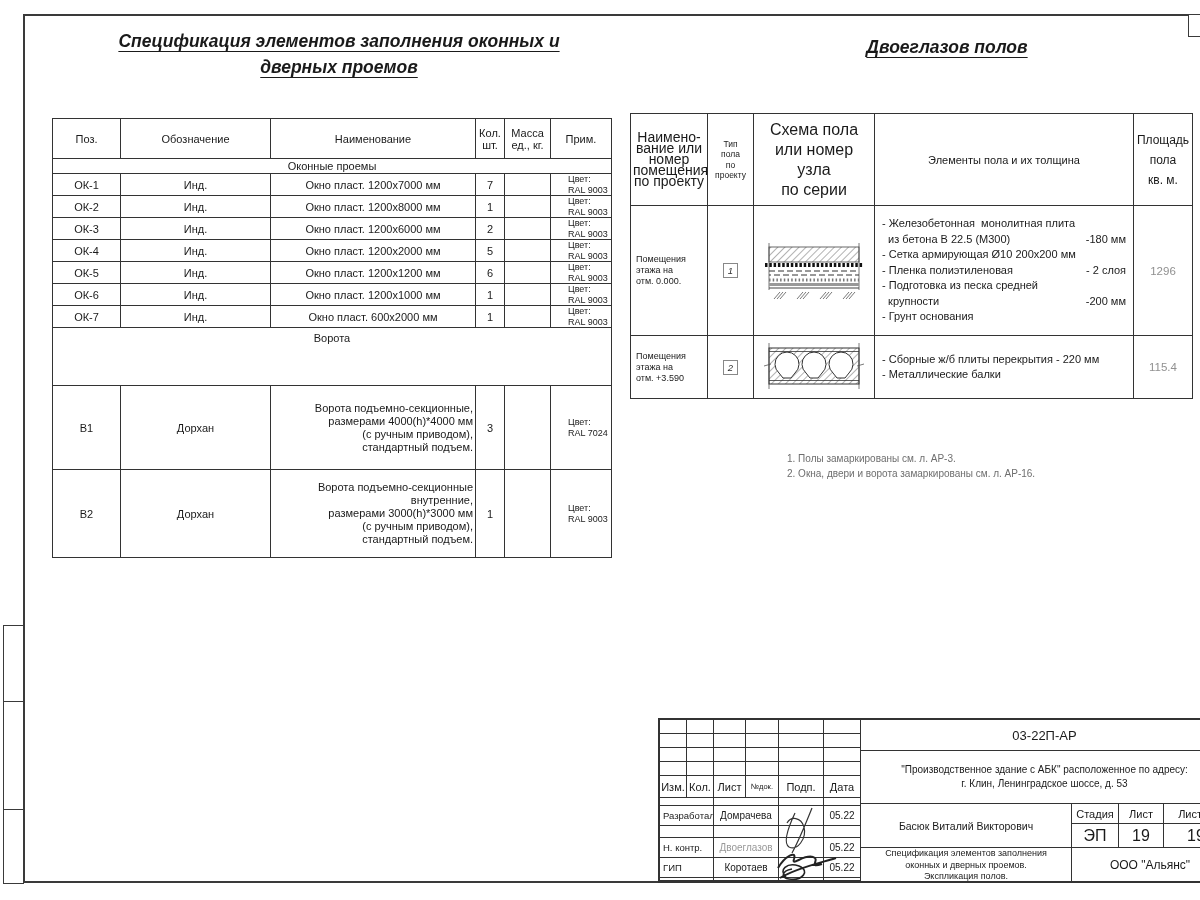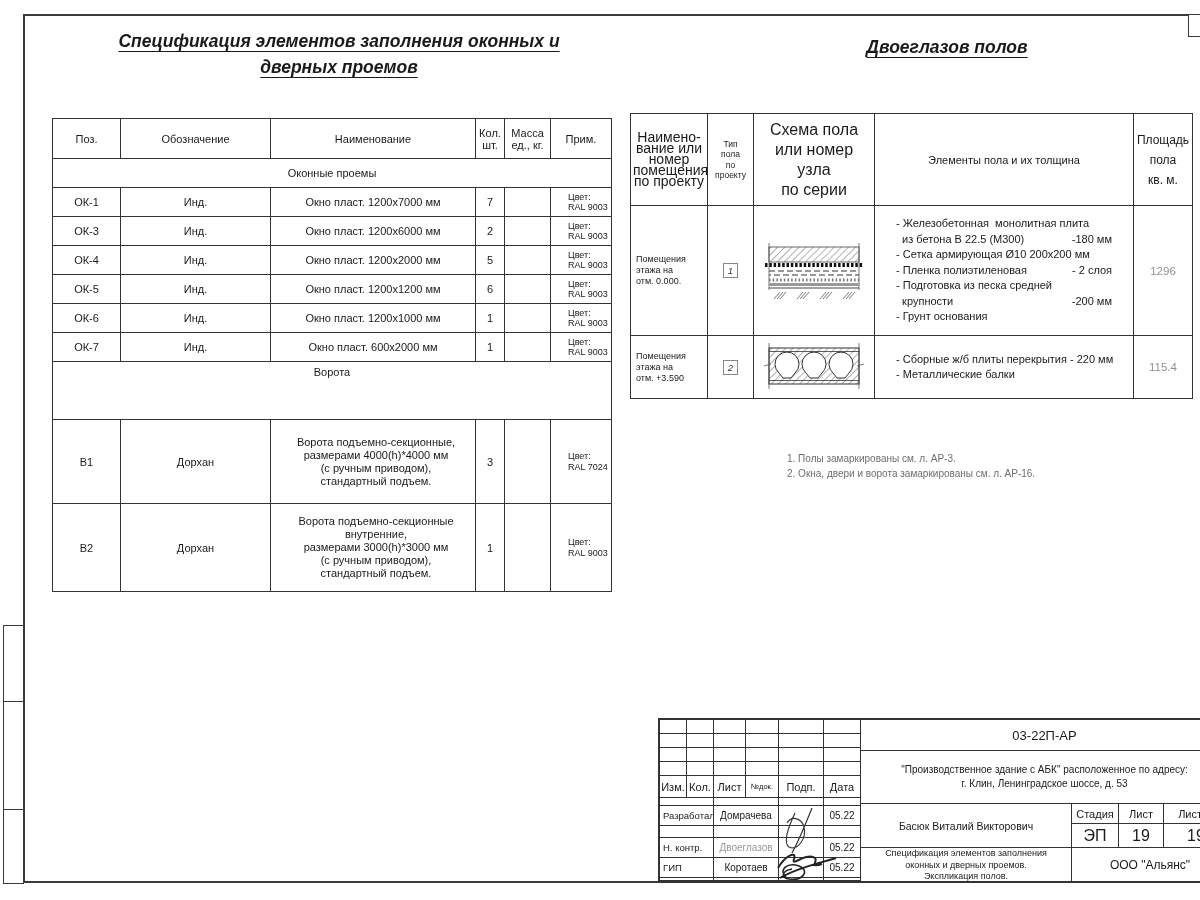--- a/index.html
+++ b/index.html
@@ -16,31 +16,31 @@
   .doc-title{position:absolute;font-style:italic;font-weight:bold;font-size:17.5px;line-height:26px;
              text-align:center;text-decoration:underline;text-underline-offset:4px;white-space:pre-line;}
   .t-spec{left:59px;top:28px;width:560px;}
   .t-floors{left:722px;top:34px;width:450px;}
 
   table{border-collapse:collapse;table-layout:fixed;position:absolute;background:#fff;border:1.5px solid #333;}
   td,th{border:1px solid #333;font-weight:normal;font-size:11px;text-align:center;vertical-align:middle;padding:0 2px;overflow:hidden;}
   .preline{white-space:pre-line;}
   .spec{left:52px;top:118px;width:559px;}
   .floors{left:630px;top:113px;width:562px;}
-  .r40{height:40px;}.r29{height:29px;}.r43{height:58px;}.r84{height:84px;}.r88{height:88px;}
+  .r40{height:40px;}.r29{height:15px;}.r43{height:58px;}.r84{height:84px;}.r88{height:88px;}
   .r92{height:92px;}.r130{height:130px;}.r63{height:63px;}
   .note-cell{font-size:9px;line-height:10.5px;text-align:left;padding-left:17px;}
-  .name-left{text-align:center;padding-left:8px;line-height:13px;}
+  .name-left{text-align:right;padding-left:8px;line-height:13px;}
   .hdr-s{font-size:16px;line-height:20px;}
   .room-cell{font-size:9px;line-height:11px;text-align:left;padding-left:5px;}
   .room-hdr{font-size:14px;line-height:11px;}
   .type-hdr{font-size:8.5px;line-height:10.5px;padding:0;}
   .area-hdr{font-size:12px;line-height:20px;}
   .area-cell{color:#909090;font-size:11.5px;}
-  .elements-cell{text-align:left;padding:4px 21px;vertical-align:middle;}
+  .elements-cell{text-align:left;padding:4px 7px;vertical-align:middle;}
   .el-line{display:flex;justify-content:space-between;line-height:15.5px;font-size:11px;}
   .el-line span{white-space:pre;}
   .schema-cell{padding:0;}
   .typebox{display:inline-block;min-width:11px;height:13px;border:1px solid #888;font-style:italic;
            font-size:9.5px;line-height:13px;text-align:center;padding:0 1px;color:#333;}
 
   .notes{position:absolute;left:787px;top:452px;font-size:10px;color:#6e6e6e;line-height:14.5px;}
 
   .stamp{position:absolute;left:658px;top:718px;width:572px;height:165px;border:2px solid #333;
          box-sizing:border-box;display:flex;background:#fff;}
@@ -108,20 +108,29 @@
       <th>Прим.</th>
     </tr>
     <tr class="r29">
       <td colspan="6">Оконные проемы</td>
     </tr>
     <tr class="r29">
       <td>ОК-1</td>
       <td>Инд.</td>
       <td>Окно пласт. 1200х7000 мм</td>
       <td>7</td>
+      <td></td>
+      <td class="note-cell preline">Цвет:
+RAL 9003</td>
+    </tr>
+    <tr class="r29">
+      <td>ОК-2</td>
+      <td>Инд.</td>
+      <td>Окно пласт. 1200х8000 мм</td>
+      <td>1</td>
       <td></td>
       <td class="note-cell preline">Цвет:
 RAL 9003</td>
     </tr>
     <tr class="r29">
       <td>ОК-3</td>
       <td>Инд.</td>
       <td>Окно пласт. 1200х6000 мм</td>
       <td>2</td>
       <td></td>

